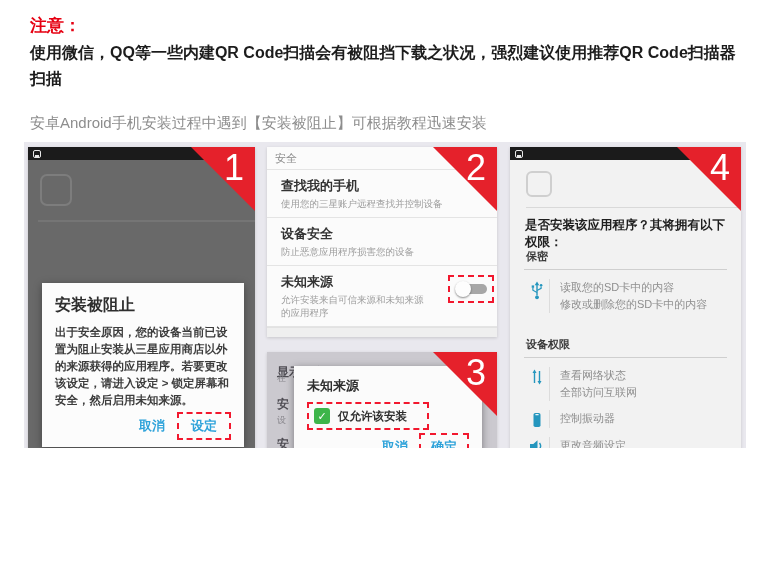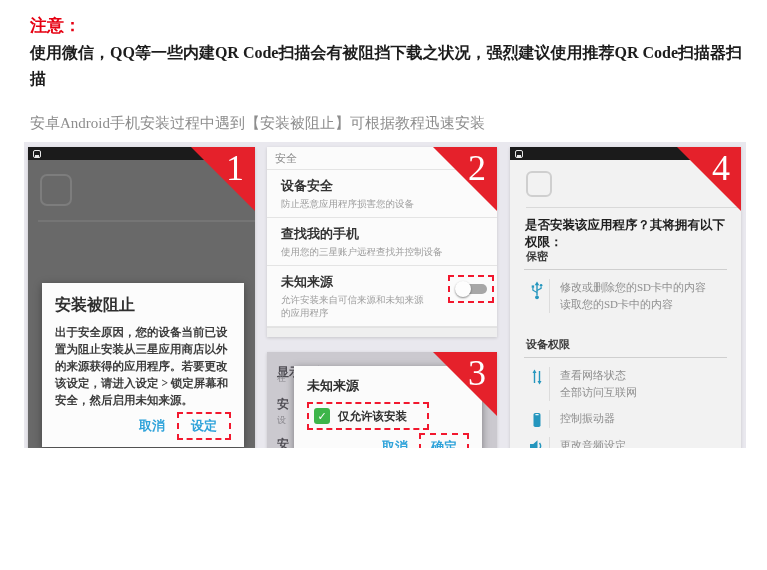--- a/index.html
+++ b/index.html
@@ -1,18 +1,18 @@
 <!DOCTYPE html>
 <html><head>
 <meta charset="utf-8">
 <style>
   * { margin:0; padding:0; box-sizing:border-box; }
   body { background:#fff; }
   .page { position:relative; width:767px; height:448px; background:#ffffff;
-          font-family:Liberation Serif, serif; overflow:hidden; }
+          font-family:Liberation Sans, sans-serif; overflow:hidden; }
 
   
   .notice-title { position:absolute; left:30px; top:14px; color:#e60012; font-size:17px; font-weight:bold; }
   .notice-body  { position:absolute; left:30px; top:40px; width:714px; color:#1c1c1c;
                   font-size:16px; font-weight:bold; line-height:1.65; }
   .page-subtitle{ position:absolute; left:30px; top:114px; color:#8d8d8d; font-size:15px; }
 
   
   .band { position:absolute; left:24px; top:142px; width:722px; height:412px; background:#e9e8ee; }
 
@@ -142,26 +142,26 @@
     </div>
 
     <div class="corner"></div>
     <div class="corner-num">1</div>
   </div>
 
   <div class="panel p2">
     <div class="p2-header">安全</div>
 
     <div class="s-item">
+      <div class="s-title">查找我的手机</div>
+      <div class="s-sub">使用您的三星账户远程查找并控制设备</div>
+    </div>
+    <div class="s-item">
       <div class="s-title">设备安全</div>
       <div class="s-sub">防止恶意应用程序损害您的设备</div>
-    </div>
-    <div class="s-item">
-      <div class="s-title">查找我的手机</div>
-      <div class="s-sub">使用您的三星账户远程查找并控制设备</div>
     </div>
     <div class="s-item has-toggle">
       <div class="s-title">未知来源</div>
       <div class="s-sub">允许安装来自可信来源和未知来源的应用程序</div>
       <div class="toggle-box dash">
         <div class="toggle">
           <div class="track"></div>
             <div class="knob"></div>
         </div>
       </div>
@@ -238,22 +238,22 @@
             <path d="M7 0.5 L4.7 4.2 H9.3 Z" fill="#2596be"></path>
             <line x1="7" y1="3.5" x2="7" y2="14.5" stroke="#2596be" stroke-width="1.4"></line>
             <circle cx="7" cy="16.3" r="1.9" fill="#2596be"></circle>
             <path d="M7 11.5 L2.9 9.2 V6.8" stroke="#2596be" stroke-width="1.2" fill="none"></path>
             <rect x="1.7" y="4.4" width="2.4" height="2.4" fill="#2596be"></rect>
             <path d="M7 9.5 L11.1 7.4 V5.6" stroke="#2596be" stroke-width="1.2" fill="none"></path>
             <circle cx="11.1" cy="4.3" r="1.3" fill="#2596be"></circle>
           </svg>
         </span>
         <div class="perm-text">
+          <div>读取您的SD卡中的内容</div>
           <div>修改或删除您的SD卡中的内容</div>
-          <div>读取您的SD卡中的内容</div>
         </div>
       </div>
 
       <div class="sec-header second">设备权限</div>
       <div class="perm">
         <span class="perm-icon">
           <svg width="14" height="16" viewBox="0 0 14 16">
             <line x1="4.5" y1="14" x2="4.5" y2="3.5" stroke="#2596be" stroke-width="1.4"></line>
             <path d="M4.5 0.5 L2.5 4 H6.5 Z" fill="#2596be"></path>
             <line x1="9.5" y1="2" x2="9.5" y2="12.5" stroke="#2596be" stroke-width="1.4"></line>

